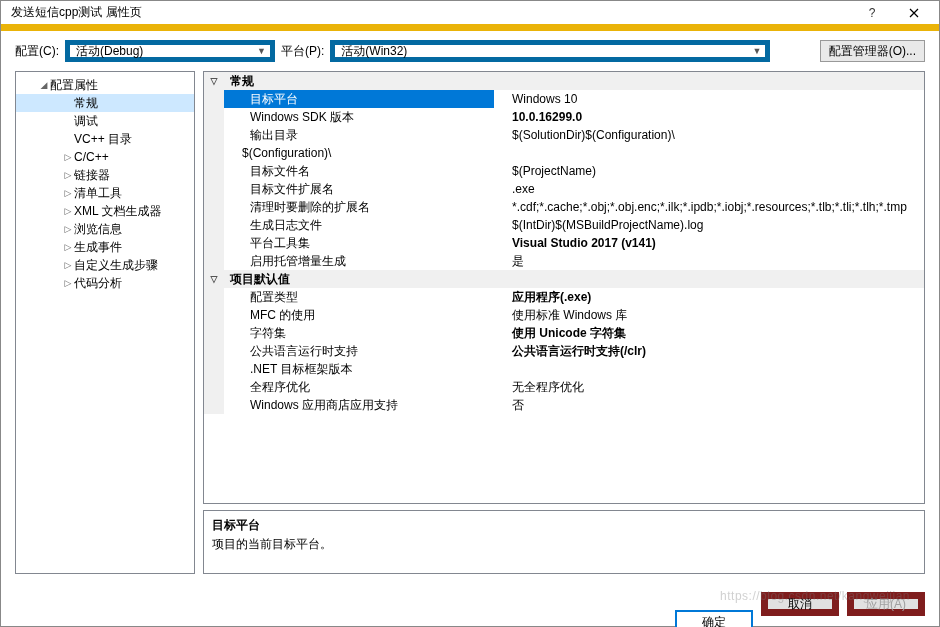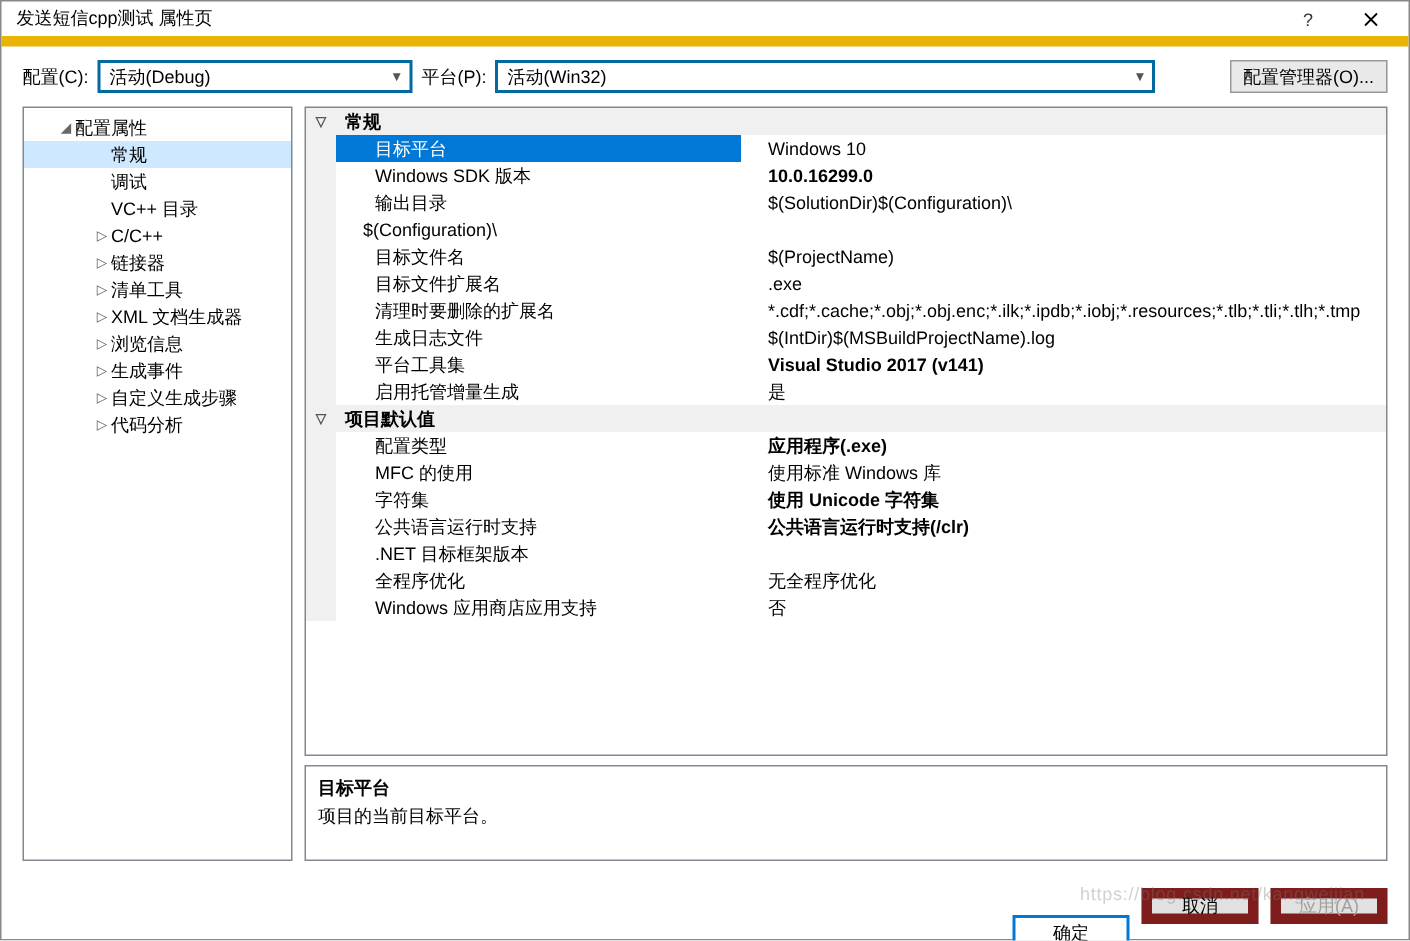--- a/index.html
+++ b/index.html
@@ -3,21 +3,21 @@
 <meta charset="utf-8">
 <style>
 * { box-sizing: border-box; font-family: "Microsoft YaHei", "Segoe UI", Tahoma, sans-serif; font-size: 12px; }
 body { margin: 0; background: #fff; color: #000; }
 .window { width: 940px; height: 627px; border: 1px solid #888; display: flex; flex-direction: column; background: #fff; }
 .titlebar { height: 30px; display: flex; align-items: center; padding: 0 4px 0 10px; border-bottom: 7px solid #eab308; }
 .titlebar .title { flex: 1; }
 .titlebar .wbtn { width: 42px; height: 28px; display: flex; align-items: center; justify-content: center; color: #333; }
 .toolbar { height: 40px; display: flex; align-items: center; gap: 6px; padding: 0 14px; text-align: center; }
 .toolbar label { white-space: nowrap; }
-.toolbar .combo { height: 22px; border: 2px solid #0369a1; background: #fff; display: flex; align-items: center; padding: 0 4px 0 6px; position: relative; }
+.toolbar .combo { height: 22px; border: 5px solid #0369a1; background: #fff; display: flex; align-items: center; padding: 0 4px 0 6px; position: relative; }
 .toolbar .combo .arrow { margin-left: auto; color: #555; font-size: 9px; padding-left: 6px; }
 #combo-config { width: 210px; }
 #combo-platform { width: 440px; }
 .toolbar .btn { height: 22px; border: 1px solid #999; background: #e9e9e9; padding: 0 8px; display: flex; align-items: center; }
 .body { flex: 1; display: flex; padding: 0 14px 8px 14px; gap: 8px; min-height: 0; }
 .tree { width: 180px; border: 1px solid #828790; padding: 4px 0; overflow: auto; }
 .tree-item { height: 18px; display: flex; align-items: center; padding-left: 10px; white-space: nowrap; }
 .tree-item .exp { width: 12px; display: inline-block; text-align: center; color: #666; font-size: 9px; }
 .tree-item.lv1 { padding-left: 22px; }
 .tree-item.lv2 { padding-left: 46px; }

